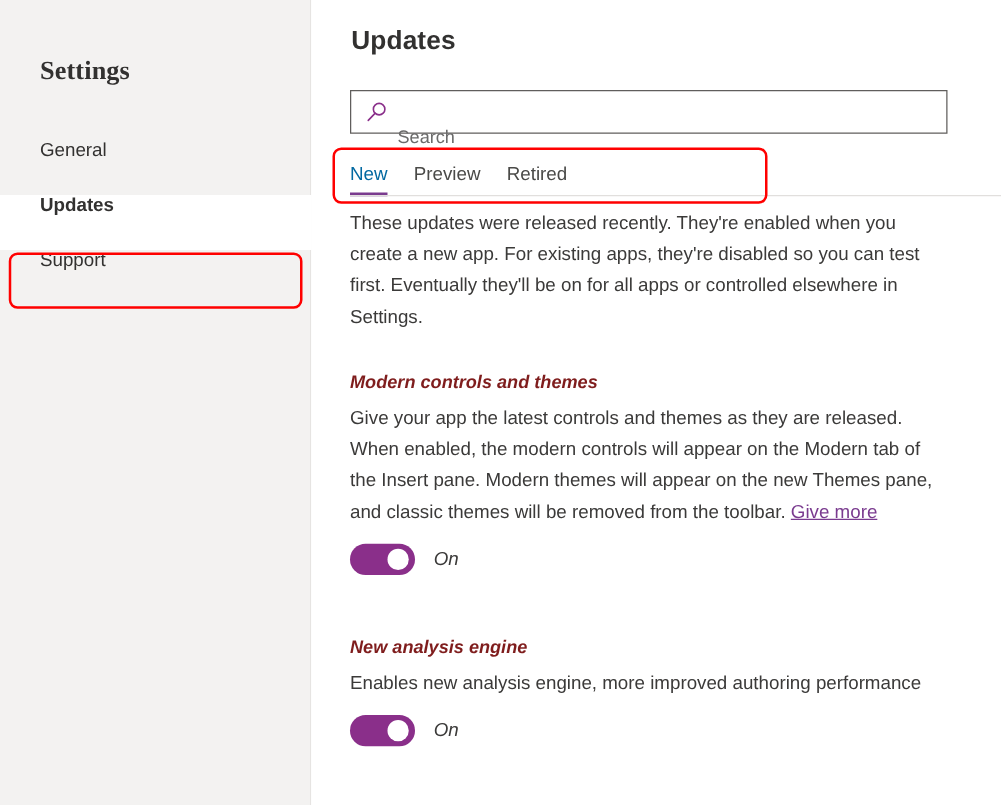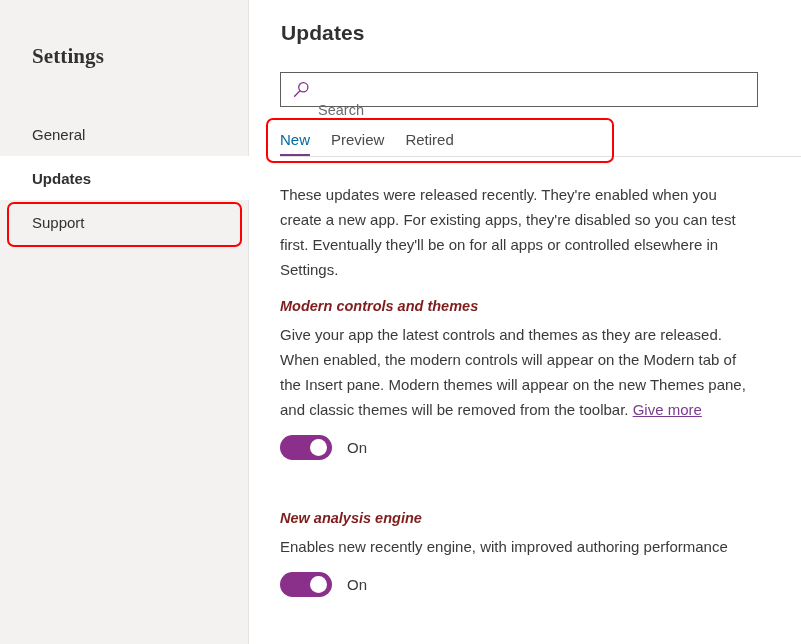--- a/index.html
+++ b/index.html
@@ -49,21 +49,21 @@
     position: absolute;
     left: 0;
     top: 112px;
     width: 249px;
   }
 
   .nav-item {
     position: relative;
     height: 44px;
     display: flex;
-    align-items: center;
+    align-items: flex-start;
     padding-left: 32px;
     box-sizing: border-box;
     font-size: 15px;
     color: #323130;
     cursor: pointer;
     background: transparent;
   }
 
   .nav-item.selected {
     background: #ffffff;
@@ -169,21 +169,21 @@
     right: 0;
     top: 156px;
     height: 1px;
     background: #e1dfdd;
   }
 
   
   .intro {
     position: absolute;
     left: 31px;
-    top: 182px;
+    top: 166px;
     width: 470px;
     font-size: 15px;
     line-height: 25px;
     color: #3b3a39;
   }
 
   .section {
     position: absolute;
     left: 31px;
     width: 472px;
@@ -230,20 +230,21 @@
     right: 5px;
     width: 17px;
     height: 17px;
     border-radius: 50%;
     background: #ffffff;
   }
   .toggle-label {
     margin-left: 15px;
     font-size: 15px;
     color: #3b3a39;
+    font-style: italic;
   }
 
   
   .annot {
     position: absolute;
     border: 2px solid #ff0000;
     border-radius: 7px;
     pointer-events: none;
     box-sizing: border-box;
     z-index: 20;
@@ -317,21 +318,21 @@
       <div class="toggle-row">
         <div class="toggle">
           <span class="knob"></span>
         </div>
         <span class="toggle-label">On</span>
       </div>
     </div>
 
     <div class="section section-2">
       <div class="section-title">New analysis engine</div>
-      <p class="section-desc">Enables new recently engine, with improved authoring performance</p>
+      <p class="section-desc">Enables new analysis engine, more improved authoring performance</p>
       <div class="toggle-row">
         <div class="toggle">
           <span class="knob"></span>
         </div>
         <span class="toggle-label">On</span>
       </div>
     </div>
 
   </div>
 

